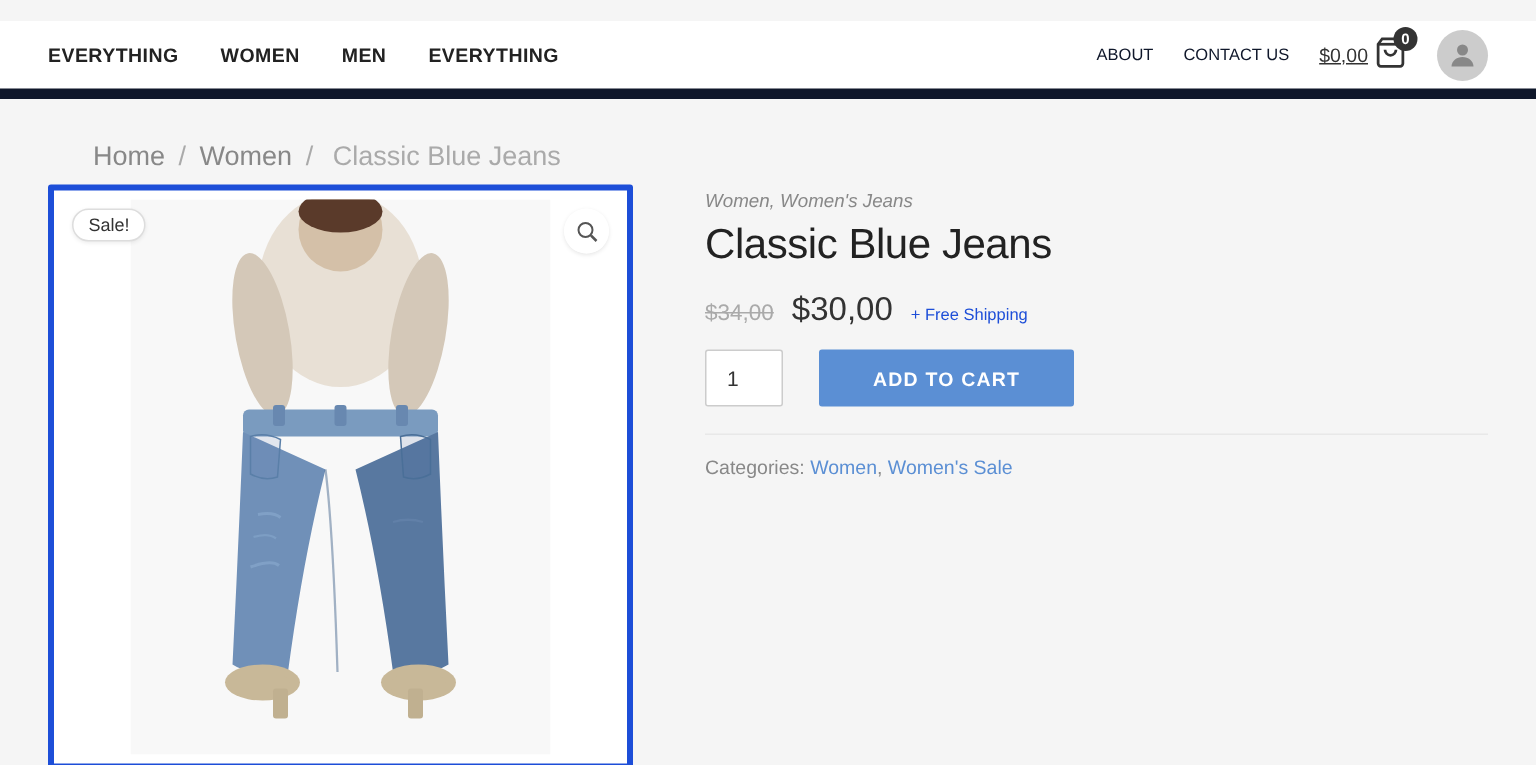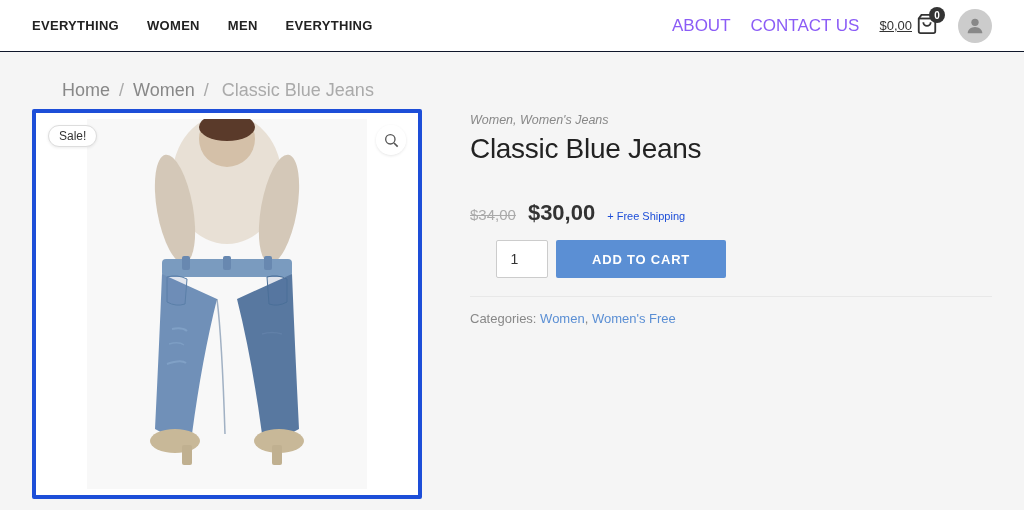--- a/index.html
+++ b/index.html
@@ -1,40 +1,41 @@
 <!DOCTYPE html>
 <html><head>
   <meta charset="utf-8">
   <style>
     * { box-sizing: border-box; margin: 0; padding: 0; }
     body { font-family: 'Segoe UI', Arial, sans-serif; background: #f5f5f5; color: #333; font-size: 14px; }
 
     
     .header {
       background: #fff;
-      border-bottom: 1px solid #0f172a;
+      border-bottom: 7px solid #0f172a;
       display: flex;
       align-items: center;
       justify-content: space-between;
       padding: 0 32px;
       height: 52px;
+      margin-top: 14px;
     }
     .header-left { display: flex; align-items: center; gap: 28px; }
     .header-right { display: flex; align-items: center; gap: 20px; }
     .nav-item {
       font-size: 13px;
       font-weight: 600;
       color: #222;
       cursor: pointer;
       text-decoration: none;
       letter-spacing: 0.3px;
     }
     .header-link {
-      font-size: 17px;
-      color: #8b5cf6;
+      font-size: 11px;
+      color: #0f172a;
       cursor: pointer;
     }
     .cart-area { display: flex; align-items: center; gap: 4px; position: relative; cursor: pointer; text-decoration: underline; }
     .cart-price { font-size: 13px; color: #333; font-weight: 500; }
     .cart-icon-wrap { position: relative; display: inline-block; }
     .cart-badge {
       position: absolute;
       top: -6px; right: -7px;
       background: #333;
       color: #fff;
@@ -99,24 +100,24 @@
     .zoom-icon svg { width: 16px; height: 16px; stroke: #555; fill: none; }
     
     .product-info { flex: 1; padding-top: 4px; }
     .breadcrumb { font-size: 18px; color: #888; margin-bottom: 8px; margin-left: 30px; }
     .breadcrumb a { color: #888; text-decoration: none; }
     .breadcrumb span { color: #aaa; margin: 0 4px; }
     .product-cats { font-size: 12.5px; color: #888; margin-bottom: 6px; font-style: italic; }
     .product-title { font-size: 28px; font-weight: 400; color: #222; margin-bottom: 14px; letter-spacing: -0.3px; }
     .price-row { display: flex; align-items: baseline; gap: 12px; margin-bottom: 14px; }
     .price-original { font-size: 15px; color: #aaa; text-decoration: line-through; }
-    .price-current { font-size: 22px; color: #333; font-weight: 700; margin-top: 21px; }
+    .price-current { font-size: 22px; color: #333; font-weight: 400; }
     .free-shipping { font-size: 11px; color: #1d4ed8; }
     .product-desc { font-size: 13.5px; color: #555; line-height: 1.6; margin-bottom: 18px; max-width: 380px; }
-    .add-cart-row { display: flex; align-items: center; gap: 8px; margin-bottom: 18px; margin-left: 26px; }
+    .add-cart-row { display: flex; align-items: center; gap: 24px; margin-bottom: 18px; }
     .qty-input {
       width: 52px; height: 38px;
       border: 1px solid #ccc;
       border-radius: 2px;
       text-align: center;
       font-size: 14px;
       color: #333;
       outline: none;
     }
     .add-cart-btn {
@@ -249,18 +250,18 @@
       <div class="add-cart-row">
         <input type="number" class="qty-input" value="1" min="1" style="">
         <button class="add-cart-btn">ADD TO CART</button>
       </div>
 
       <hr class="divider">
 
       <div class="categories-row">
         <span>Categories:</span>
         <a>Women</a>,
-        <a>Women's Free</a>
+        <a>Women's Sale</a>
       </div>
 
     </div>
   </div>
 </div>
 
 </body></html>

